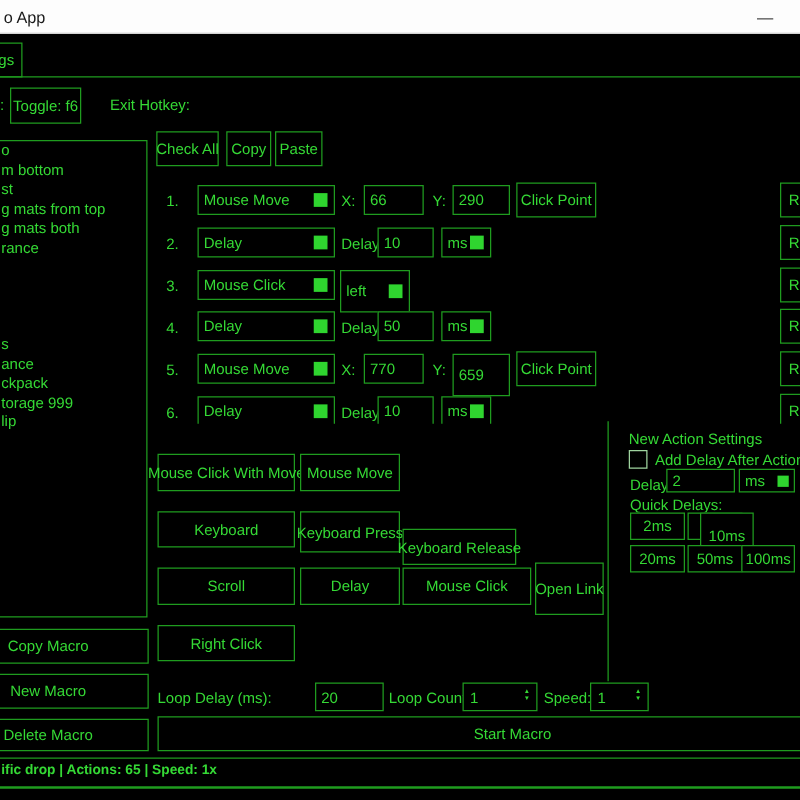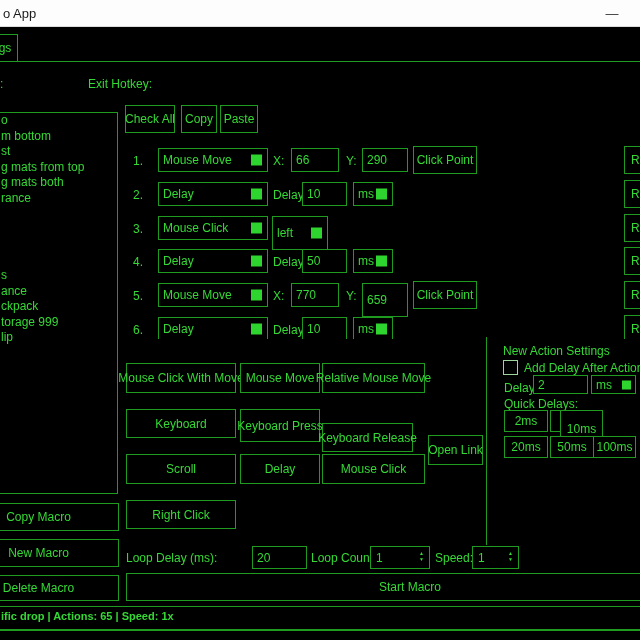--- a/index.html
+++ b/index.html
@@ -62,20 +62,21 @@
     <span class="wtitle">o App</span>
     <button class="minbtn">—</button>
   </div>
 
   <div class="tab">
     <span>gs</span>
   </div>
   <div class="hline" style="left:0;top:61px;width:640px;height:1px"></div>
 
   <span class="lbl" style="left:0;top:77px">:</span>
+  <div class="btn" style="left:8px;top:70px;width:57px;height:29px">Toggle: f6</div>
   <span class="lbl" style="left:88px;top:77px">Exit Hotkey:</span>
 
   <div class="sidebox">
     <div class="li">o</div>
     <div class="li">m bottom</div>
     <div class="li">st</div>
     <div class="li">g mats from top</div>
     <div class="li">g mats both</div>
     <div class="li">rance</div>
     <div class="li"></div>
@@ -181,30 +182,29 @@
       <div class="dd" style="left:353px;top:0;width:40px;height:24px">
         <span class="ddtext">ms</span>
         <span class="square"></span>
       </div>
       <div class="btn rbtn" style="left:624px;top:-2px;width:34px;height:28px">R</div>
     </div>
   </div>
 
   <div class="btn" style="left:126px;top:363px;width:110px;height:30px">Mouse Click With Move</div>
   <div class="btn" style="left:240px;top:363px;width:80px;height:30px">Mouse Move</div>
-  <div class="btn" style="left:322px;top:363px;width:103px;height:30px">Relative Mouse Move</div>
 
   <div class="btn" style="left:126px;top:409px;width:110px;height:29px">Keyboard</div>
   <div class="btn" style="left:240px;top:409px;width:80px;height:33px">Keyboard Press</div>
   <div class="btn" style="left:322px;top:423px;width:91px;height:29px">Keyboard Release</div>
 
   <div class="btn" style="left:126px;top:454px;width:110px;height:30px">Scroll</div>
   <div class="btn" style="left:240px;top:454px;width:80px;height:30px">Delay</div>
   <div class="btn" style="left:322px;top:454px;width:103px;height:30px">Mouse Click</div>
-  <div class="btn" style="left:428px;top:435px;width:55px;height:30px">Open Link</div>
+  <div class="btn" style="left:428px;top:450px;width:55px;height:42px">Open Link</div>
 
   <div class="btn" style="left:126px;top:500px;width:110px;height:29px">Right Click</div>
 
   <div class="vline" style="left:486px;top:337px;width:1px;height:208px"></div>
 
   <span class="lbl" style="left:503px;top:344px">New Action Settings</span>
   <div class="cbox" style="left:503px;top:360px"></div>
   <span class="lbl" style="left:524px;top:361px">Add Delay After Action</span>
   <span class="lbl" style="left:504px;top:381px">Delay:</span>
   <input class="tin" style="left: 533px; top: 375px; width: 55px; height: 19px;" value="2">

